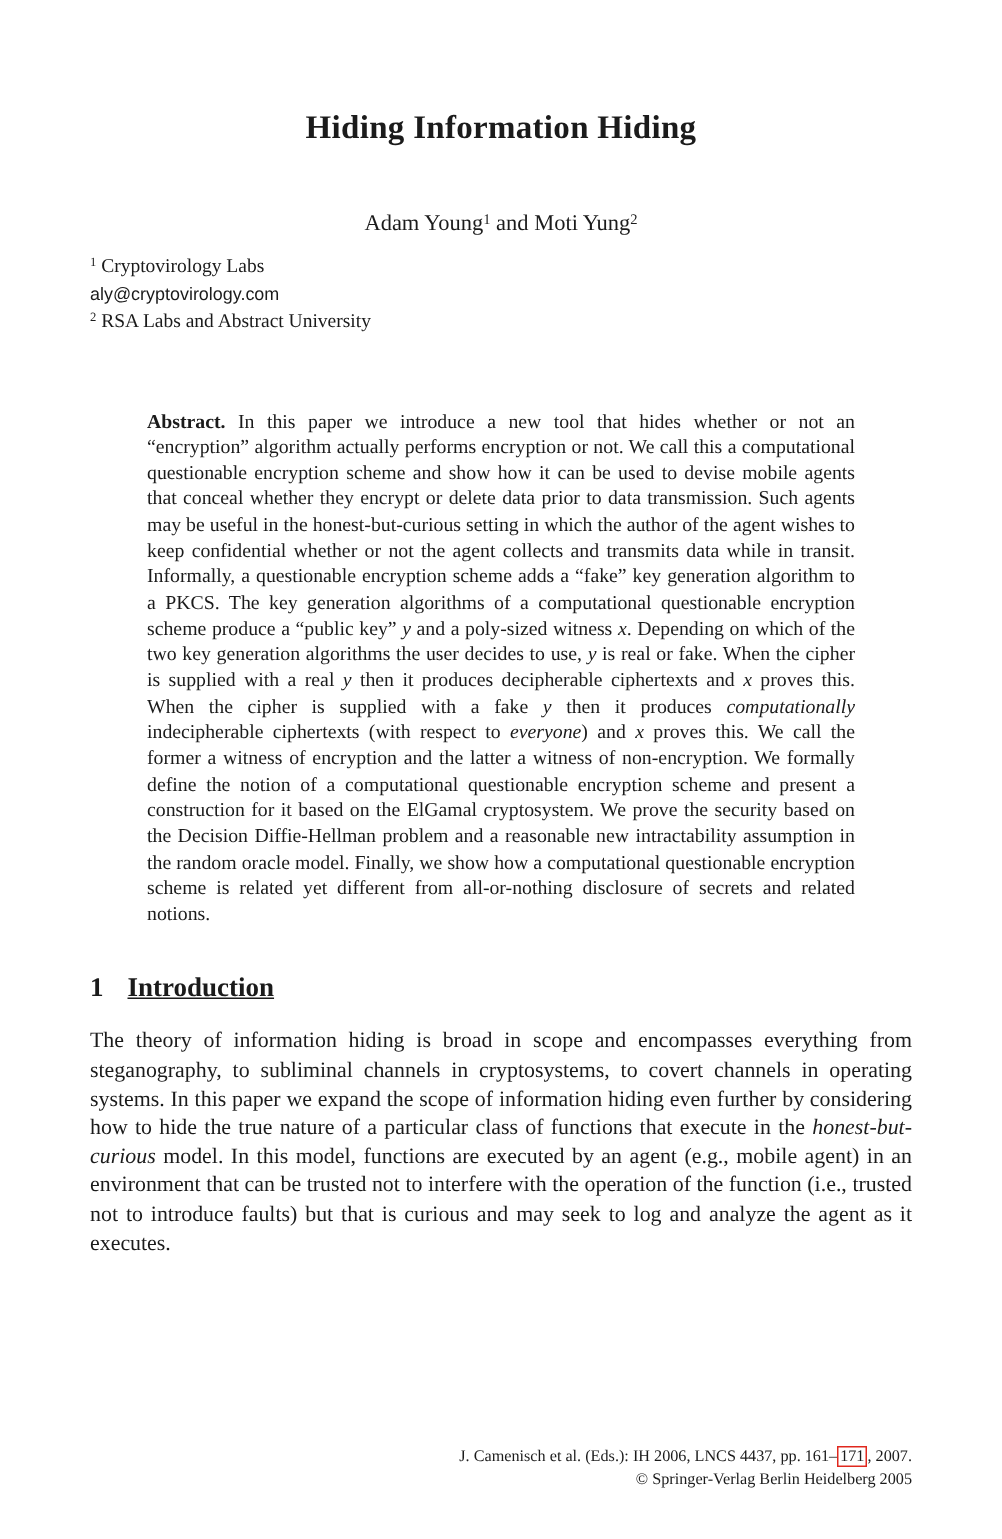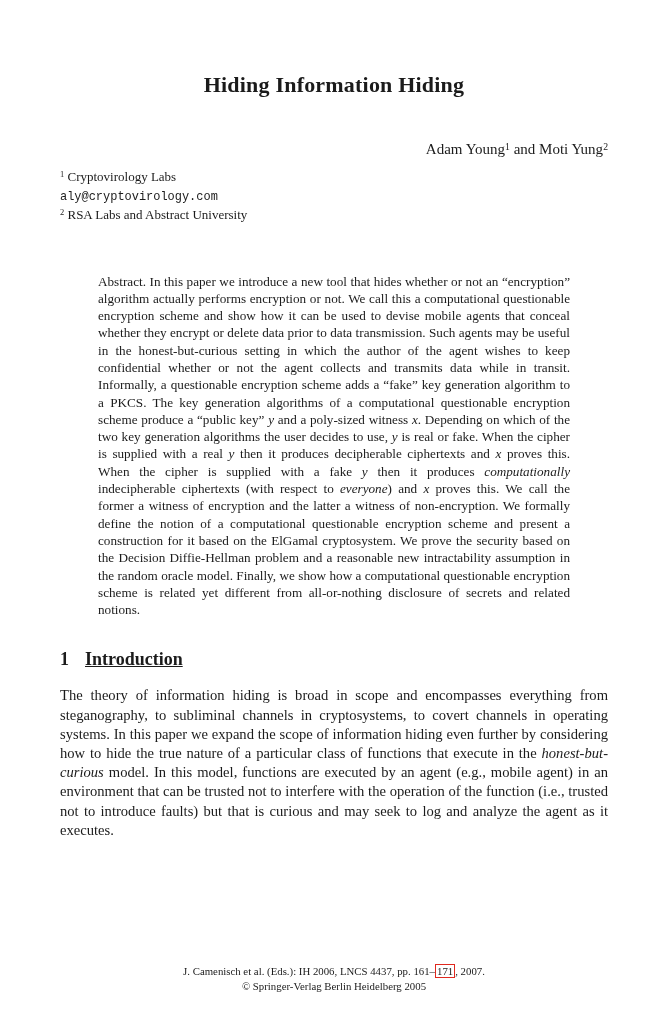--- a/index.html
+++ b/index.html
@@ -22,38 +22,38 @@
     margin: 0;
     padding-top: 72px;
     text-align: center;
     font-size: 22px;
     line-height: 26px;
     font-weight: bold;
     letter-spacing: 0.2px;
   }
   .authors {
     margin-top: 42px;
-    text-align: right;
+    text-align: center;
     font-size: 15px;
     line-height: 19px;
   }
   .affiliations {
     margin-top: 9px;
     text-align: left;
     font-size: 13px;
     line-height: 18.5px;
   }
   .affil-line { white-space: pre-wrap; }
   .abstract {
     margin: 48px 38px 0 38px;
     font-size: 13.2px;
     line-height: 17.3px;
     text-align: justify;
   }
-  .abstract-label { font-weight: normal; }
+  .abstract-label { font-weight: bold; }
   .section-heading {
     margin: 30px 0 0 0;
     font-size: 18px;
     line-height: 22px;
     font-weight: bold;
     text-decoration: underline;
   }
   .section-number {
     display: inline-block;
     margin-right: 16px;
@@ -64,26 +64,26 @@
     line-height: 19.2px;
     text-align: justify;
   }
   .footer {
     position: absolute;
     left: 60px;
     right: 60px;
     bottom: 33px;
     font-size: 10.8px;
     line-height: 14.5px;
-    text-align: center;
+    text-align: right;
   }
   
   .seg-i { font-style: italic; }
   .seg-mono {
-    font-family: Liberation Mono, monospace;
+    font-family: Liberation Sans, sans-serif;
     font-size: 0.92em;
   }
   .seg-sup {
     font-size: 0.65em;
     line-height: 0;
     position: relative;
     top: -0.45em;
   }
   .seg-link {
     border: 1px solid #e0281e;

